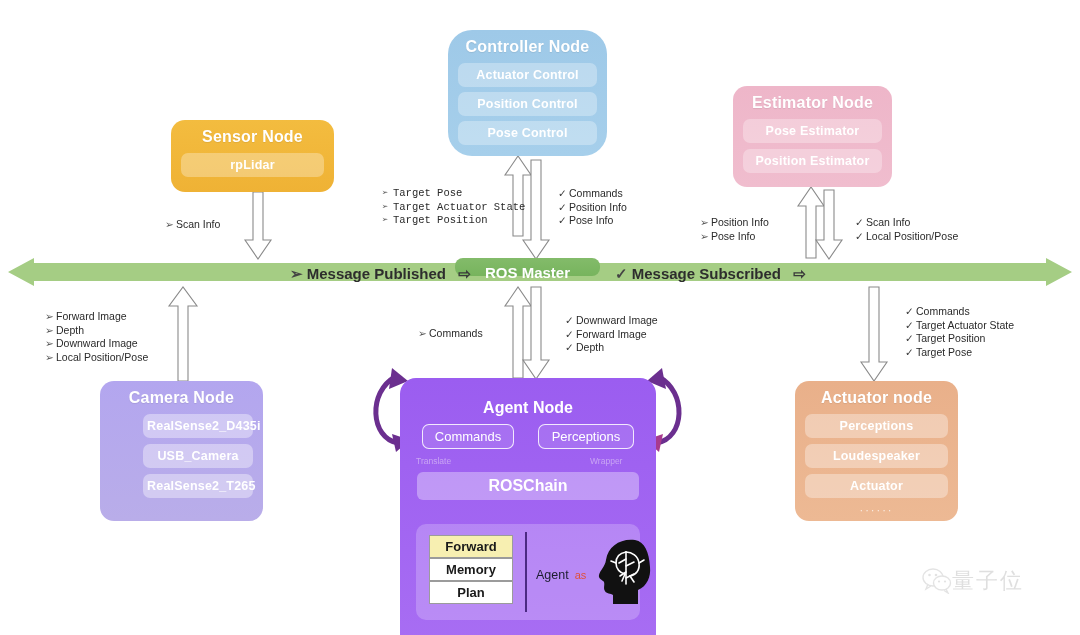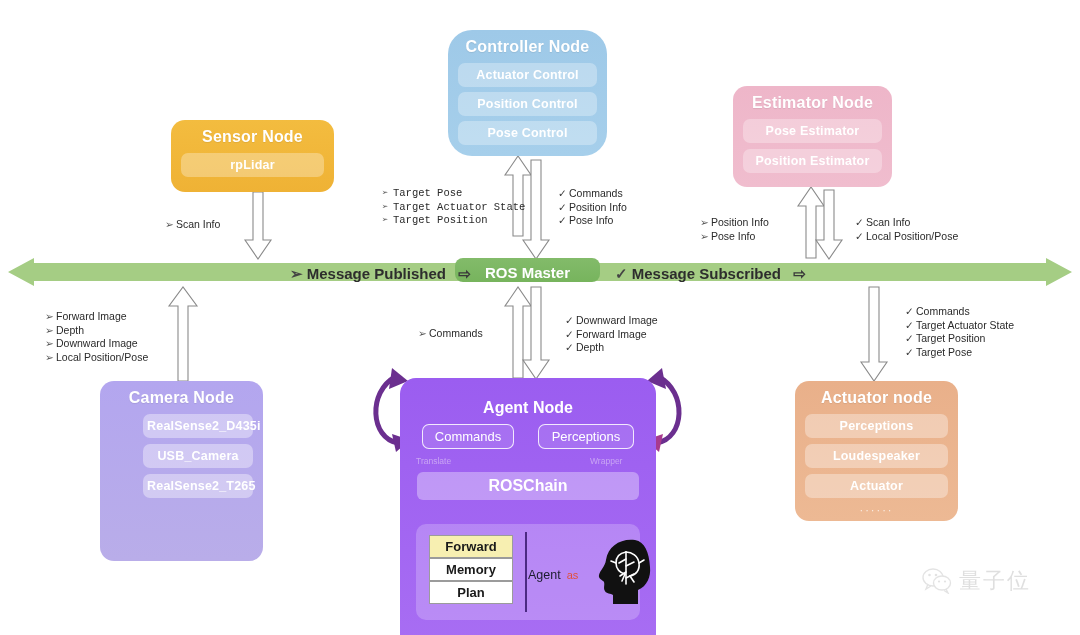--- a/index.html
+++ b/index.html
@@ -33,21 +33,21 @@
   #controller-node { left:448px; top:30px; width:159px; height:126px;
     background: linear-gradient(180deg,#9ec9e8 0%, #a6cfeb 100%); border-radius: 24px; }
   #controller-node .sub { background: rgba(255,255,255,.30); margin-bottom:5px; }
 
   
   #estimator-node { left:733px; top:86px; width:159px; height:101px;
     background: linear-gradient(180deg,#eeb6c9 0%, #f0bdce 100%); }
   #estimator-node .sub { background: rgba(255,255,255,.30); }
 
   
-  #camera-node { left:100px; top:381px; width:163px; height:180px;
+  #camera-node { left:100px; top:381px; width:163px; height:140px;
     background: linear-gradient(180deg,#b3a6ef 0%, #b9ade9 100%); }
   #camera-node .sub { background: rgba(255,255,255,.38); margin-left: 33px; }
 
   
   #actuator-node { left:795px; top:381px; width:163px; height:140px;
     background: linear-gradient(180deg,#e9b08a 0%, #edb994 100%); }
   #actuator-node .sub { background: rgba(255,255,255,.34); }
   #actuator-node .dots { text-align:center; color:rgba(255,255,255,.75);
     font-size:11px; letter-spacing:2px; margin-top:2px; }
 
@@ -76,28 +76,28 @@
   #agent-bottom {
     position:absolute; left:16px; top:146px; width:224px; height:96px;
     background: rgba(255,255,255,.22); border-radius:10px;
   }
   #stack { position:absolute; left:13px; top:11px; width:84px; }
   .stack-item { border:1px solid #9b9b9b; font-size:13px; font-weight:bold;
     color:#1a1a1a; text-align:center; padding:3px 0; background:#fff; }
   .stack-item.hl { background:#f7efb1; }
   #divider { position:absolute; left:109px; top:8px; width:1.5px; height:80px;
     background:#4b2a82; }
-  #agent-as { position:absolute; left:112px; top:44px; font-size:12.5px; color:#1c1c2e; }
+  #agent-as { position:absolute; left:120px; top:44px; font-size:12.5px; color:#1c1c2e; }
   #agent-as .as { color:#e0503a; font-size:11px; margin-left:6px; }
   #brain-head { position:absolute; left:178px; top:12px; width:60px; height:70px; }
 
   
   #ros-bus { position:absolute; left:8px; top:258px; width:1064px; height:28px; }
   #ros-master {
-    position:absolute; left:455px; top:258px; width:145px; height:24px;
+    position:absolute; left:455px; top:258px; width:145px; height:18px;
     background: linear-gradient(180deg,#83bb6a 0%,#77b45d 100%);
     border-radius:8px; color:#fff; font-weight:bold; font-size:15px;
     text-align:center; line-height:29px;
   }
   .bus-label { position:absolute; top:265px; font-size:15px; font-weight:bold;
     color:#2d2d2d; }
   #bus-pub { left:290px; }
   #bus-sub { left:615px; }
   .bus-label .bullet { color:#444; }
   .bus-label .arrowg { margin-left:8px; color:#3a3a3a; }
@@ -116,21 +116,21 @@
   #an-cam-pub    { left:45px;  top:310px; }
   #an-agent-pub  { left:418px; top:327px; }
   #an-agent-sub  { left:565px; top:314px; }
   #an-act-sub    { left:905px; top:305px; }
 
   svg.ov { position:absolute; left:0; top:0; width:1080px; height:635px;
     pointer-events:none; }
 
   
   #watermark { position:absolute; left:922px; top:566px; display:flex;
-    align-items:center; gap:7px; opacity:.45; }
+    align-items:center; opacity:.45; }
   #wm-text { font-size:22px; color:#b9b9b9; letter-spacing:2px; }
 </style>
 </head>
 <body>
 
 <div id="stage">
 
   <svg class="ov" viewBox="0 0 1080 635">
     <defs>
       <style>

